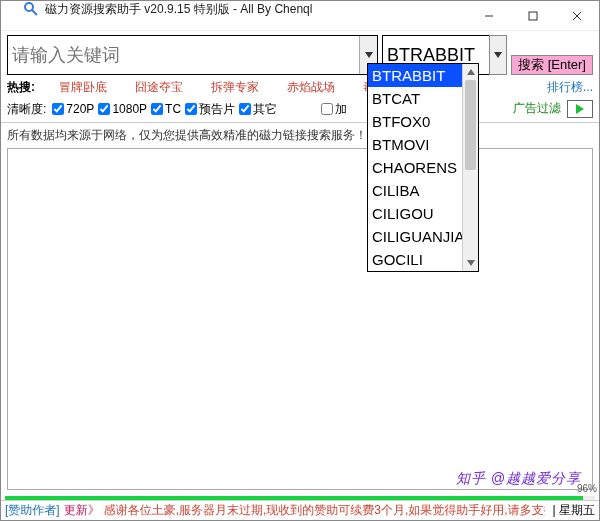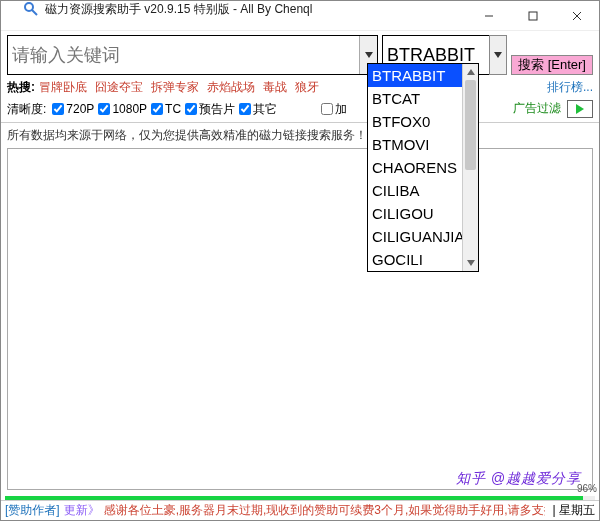--- a/index.html
+++ b/index.html
@@ -18,21 +18,21 @@
   .search-row { display: flex; align-items: stretch; padding: 4px 6px 2px 6px; gap: 4px; }
   .kw-input { flex: 1; border: 1px solid #000; font-size: 18px; padding: 2px 22px 2px 4px; color: #555; font-family: SimSun, serif; position: relative; }
   .combo-wrap { position: relative; display: flex; }
   .combo-display { width: 108px; border: 1px solid #000; font-size: 18px; font-family: Arial; padding: 2px 4px; display: flex; align-items: center; }
   .combo-arrow { width: 18px; border: 1px solid #888; background: #efefef; display: flex; align-items: center; justify-content: center; margin-left: -1px; }
   .combo-arrow svg, .inset-arrow svg { width: 8px; height: 6px; }
   .inset-arrow { position: absolute; right: 1px; top: 1px; bottom: 1px; width: 18px; border-left: 1px solid #aaa; background: #efefef; display: flex; align-items: center; justify-content: center; }
   .search-btn { width: 82px; border: 1px solid #888; background: #f9a8d4; font-size: 13px; display: flex; align-items: center; justify-content: center; margin-top: 20px; }
 
   
-  .hot-row { display: flex; padding: 2px 6px; align-items: center; font-size: 12px; }
+  .hot-row { display: flex; padding: 2px 6px; align-items: center; font-size: 12px; gap: 20px; }
   .hot-label { color: #000; margin-right: 4px; font-weight: bold;}
   .hot-link { color: #c73e2e; margin-right: 8px; }
   .rank-link { margin-left: auto; color: #1c71bb; }
 
   
   .clarity-row { display: flex; padding: 2px 6px 4px 6px; align-items: center; gap: 4px; font-size: 12px; }
   .clarity-label { margin-right: 2px; }
   .chk { display: flex; align-items: center; gap: 2px; }
   .chk input { margin:0; width:12px; height:12px;}
   .gap-flex { width: 30px; }
@@ -54,21 +54,21 @@
   .dropdown .dd-item.selected { background: #0a50ff; color: #fff; }
   .dd-scroll { position: absolute; right: 0; top: 0; bottom: 0; width: 16px; background: #f0f0f0; border-left: 1px solid #ccc; }
   .dd-scroll .sb-btn { height: 16px; display:flex; align-items:center; justify-content:center;}
   .dd-scroll .sb-thumb { position:absolute; top:16px; left:2px; right:2px; height:90px; background:#c8c8c8; border-radius:2px;}
 
   
   .progress-area { height: 4px; background: linear-gradient(to right, #17d443 0%, #17d443 98%, #eee 98%); margin: 0 4px; position: relative;}
   .progress-label { position: absolute; right: 2px; top: -13px; font-size: 10px; color: #555;}
   .status-bar { height: 20px; border-top: 1px solid #ccc; display: flex; align-items: center; padding: 0 4px; font-size: 12px; gap: 4px; }
   .status-link { color: #1c71bb; }
-  .status-green { color: #8b5cf6; }
+  .status-green { color: #be185d; }
   .status-msg { color: #c43; flex:1; white-space: nowrap; overflow: hidden; }
   .status-day { color: #000; margin-left: 4px; }
 
   
   .watermark { position: absolute; right: 18px; bottom: 32px; color: #6d28d9; font-size: 14px; letter-spacing: 1px; font-style: italic; z-index: 60;}
 </style>
 </head>
 <body>
 
 <div class="window">

